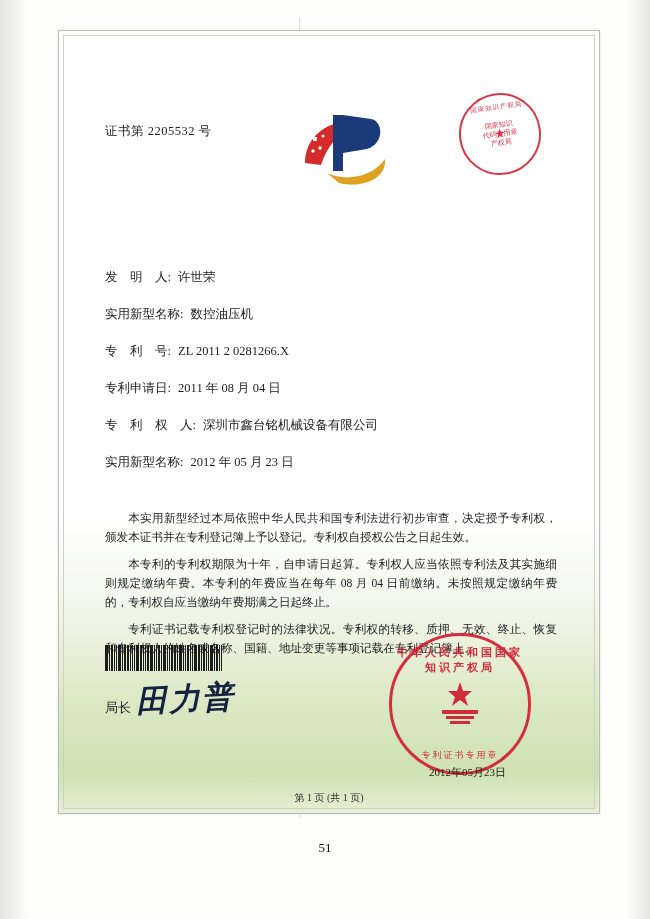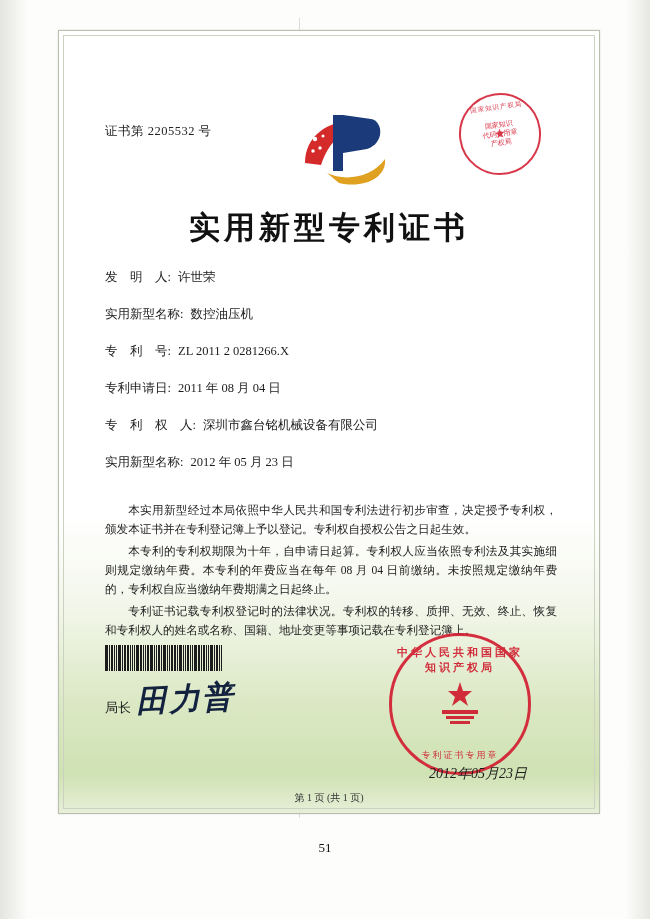--- a/index.html
+++ b/index.html
@@ -117,21 +117,21 @@
     position: absolute;
     left: 46px;
     top: 470px;
     width: 452px;
     font-size: 11.6px;
     line-height: 19px;
     text-align: justify;
     color: #1d1d1d;
   }
   .paras p {
-    margin: 0 0 3px 0;
+    margin: 8px 0 3px 0;
     text-indent: 2em;
   }
 
   
   .barcode {
     position: absolute;
     left: 46px;
     top: 614px;
     width: 122px;
     height: 26px;
@@ -241,23 +241,22 @@
     transform: translate(-50%,-50%);
     width: 64px;
     height: 52px;
     color: #cf1226;
   }
 
   .seal-date {
     position: absolute;
     left: 370px;
     top: 734px;
-    font-size: 14px;
+    font-size: 11px;
     color: #1c1c1c;
-    font-style: italic;
   }
 
   
   .page-of {
     position: absolute;
     left: 0; right: 0;
     top: 760px;
     text-align: center;
     font-size: 10px;
     color: #333;
@@ -298,21 +297,20 @@
         </g>
       </svg>
     </div>
 
     <div class="seal-small">
       <div class="s-arc">国家知识产权局</div>
       <div class="s-txt">国家知识<br>代码专用章<br>产权局</div>
       <div class="s-star">★</div>
     </div>
 
-    <div class="title">实用新型专利证书</div>
 
     <div class="fields">
       <div class="field">
         <span class="lbl">发　明　人:</span>
         <span class="val">许世荣</span>
       </div>
       <div class="field">
         <span class="lbl">实用新型名称:</span>
         <span class="val">数控油压机</span>
       </div>

